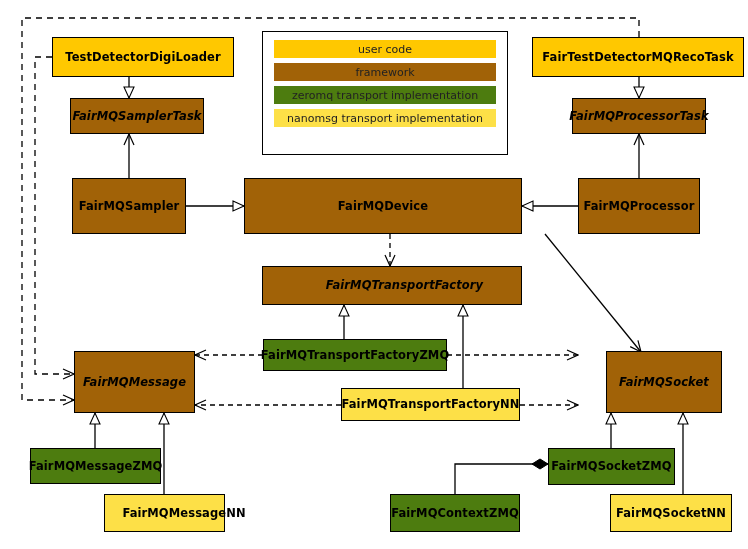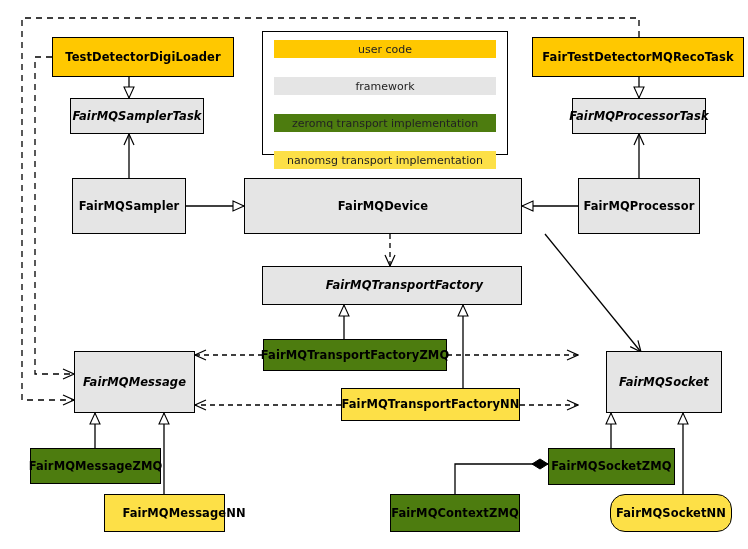--- a/index.html
+++ b/index.html
@@ -37,39 +37,39 @@
     font-weight: bold;
     color: #000000;
     line-height: 1.1;
     letter-spacing: 0.1px;
     z-index: 2;
   }
   .node.abstract {
     font-style: italic;
   }
   .c-user { background: #ffc800; }
-  .c-framework { background: #e5e5e5; }
+  .c-framework { background: #a16207; }
   .c-zeromq { background: #4d7c0f; }
   .c-nanomsg { background: #fde047; }
 
   #legend {
     position: absolute;
     left: 262px;
     top: 31px;
     width: 246px;
     height: 124px;
     box-sizing: border-box;
     border: 1px solid #000000;
     background: #ffffff;
     padding: 8px 11px;
     z-index: 3;
   }
   .legend-row {
     height: 18px;
-    margin-bottom: 19px;
+    margin-bottom: 5px;
     display: flex;
     align-items: center;
     justify-content: center;
     font-size: 11px;
     color: #222222;
     font-weight: normal;
   }
   .legend-row:last-child { margin-bottom: 0; }
 </style>
 </head>
@@ -193,21 +193,21 @@
   </div>
 
   <div class="node c-zeromq" style="left:548px; top:448px; width:127px; height:37px;">
     <span>FairMQSocketZMQ</span>
   </div>
 
   <div class="node c-zeromq" style="left:390px; top:494px; width:130px; height:38px;">
     <span>FairMQContextZMQ</span>
   </div>
 
-  <div class="node c-nanomsg" style="left:610px; top:494px; width:122px; height:38px;border-radius:15px;">
+  <div class="node c-nanomsg" style="left:610px; top:494px; width:122px; height:38px;">
     <span>FairMQSocketNN</span>
   </div>
 
   <div id="legend">
     <div class="legend-row c-user">
       <span>user code</span>
     </div>
     <div class="legend-row c-framework">
       <span>framework</span>
     </div>

